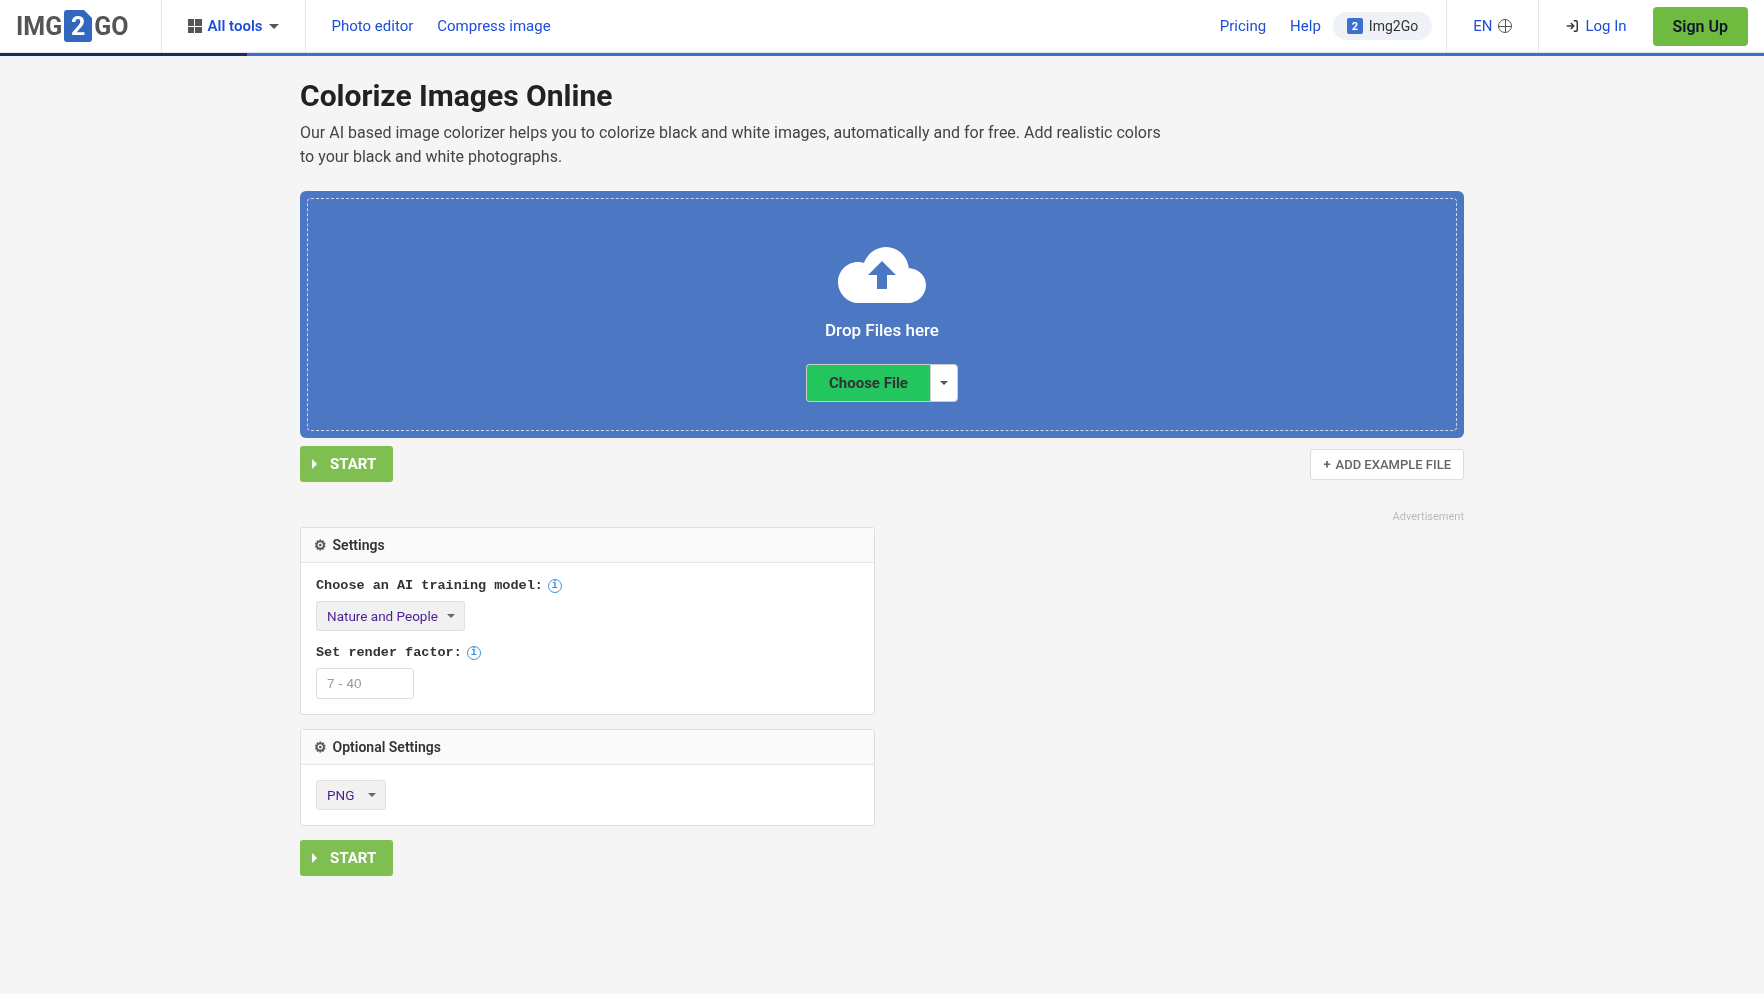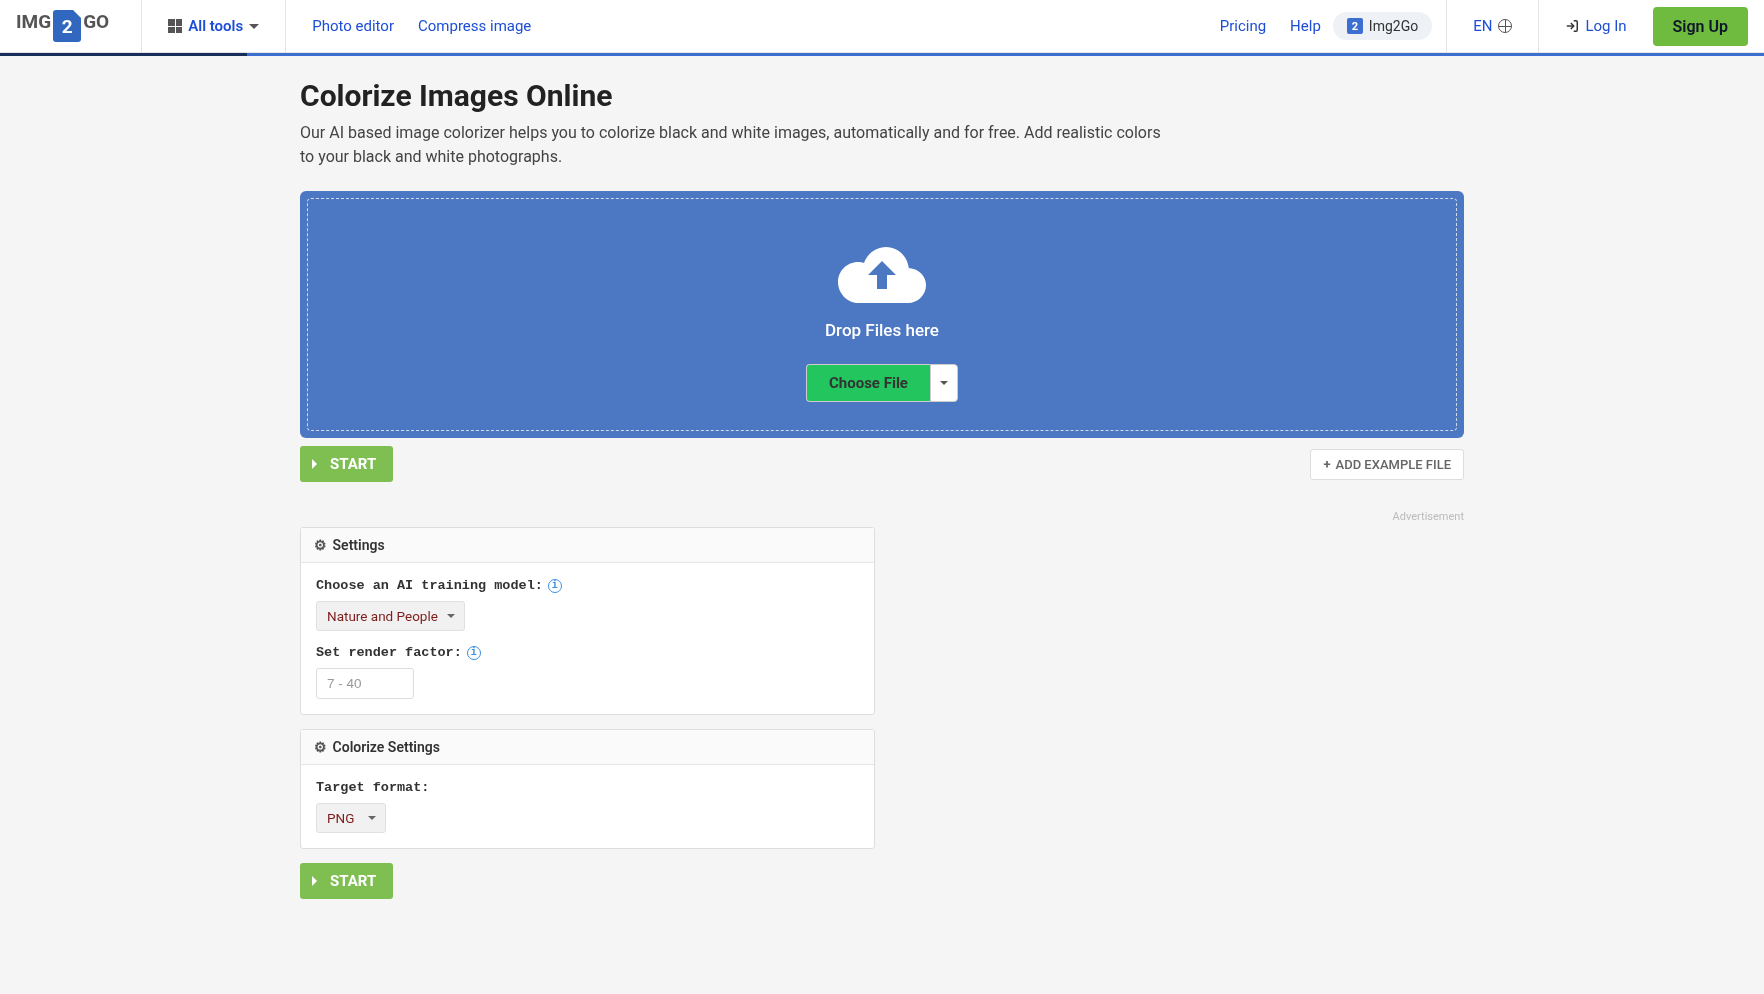--- a/index.html
+++ b/index.html
@@ -12,23 +12,23 @@
   header {
     background: #fff;
     border-bottom: 1px solid #e5e5e5;
     display: flex;
     align-items: center;
     height: 53px;
     padding: 0 16px;
   }
   .logo {
     display: flex;
-    align-items: flex-start;
+    align-items: center;
     font-weight: 700;
-    font-size: 19px;
+    font-size: 25px;
     color: #555;
     margin-right: 18px;
   }
   .logo .two {
     background: #3267c0;
     color: #fff;
     width: 28px; height: 32px;
     display: inline-flex;
     align-items: center;
     justify-content: center;
@@ -181,21 +181,21 @@
     width:14px;height:14px;border:1.5px solid #3d8fe0;border-radius:50%;
     color:#3d8fe0;font-size:10px;display:inline-flex;align-items:center;justify-content:center;
     font-weight:700;
   }
   .select {
     background:#f1f1f1;
     border:1px solid #e0e0e0;
     border-radius:3px;
     padding:6px 26px 6px 10px;
     font-size:13.5px;
-    color:#7f1d1d;
+    color:#4c1d95;
     position:relative;
     display:inline-block;
   }
   .select::after {
     content:"";
     position:absolute; right:9px; top:50%;
     border:4px solid transparent;
     border-top-color:#666;
     transform:translateY(-2px);
   }
@@ -321,24 +321,23 @@
             <span>Set render factor:</span>
             <span class="info-circ">i</span>
           </div>
           <input class="text-input" placeholder="7 - 40" style="">
         </div>
       </div>
 
       <div class="card">
         <div class="card-head">
           <span class="gear">⚙</span>
-          <span>Colorize Settings</span>
+          <span>Optional Settings</span>
         </div>
         <div class="card-body">
-          <div class="form-label" style="margin-bottom:8px;">Target format:</div>
           <div class="select" style="min-width:70px;">PNG</div>
         </div>
       </div>
 
       <div class="start-btn">
         <span class="chev-r"></span>
         <span>START</span>
       </div>
     </div>
   </div>

